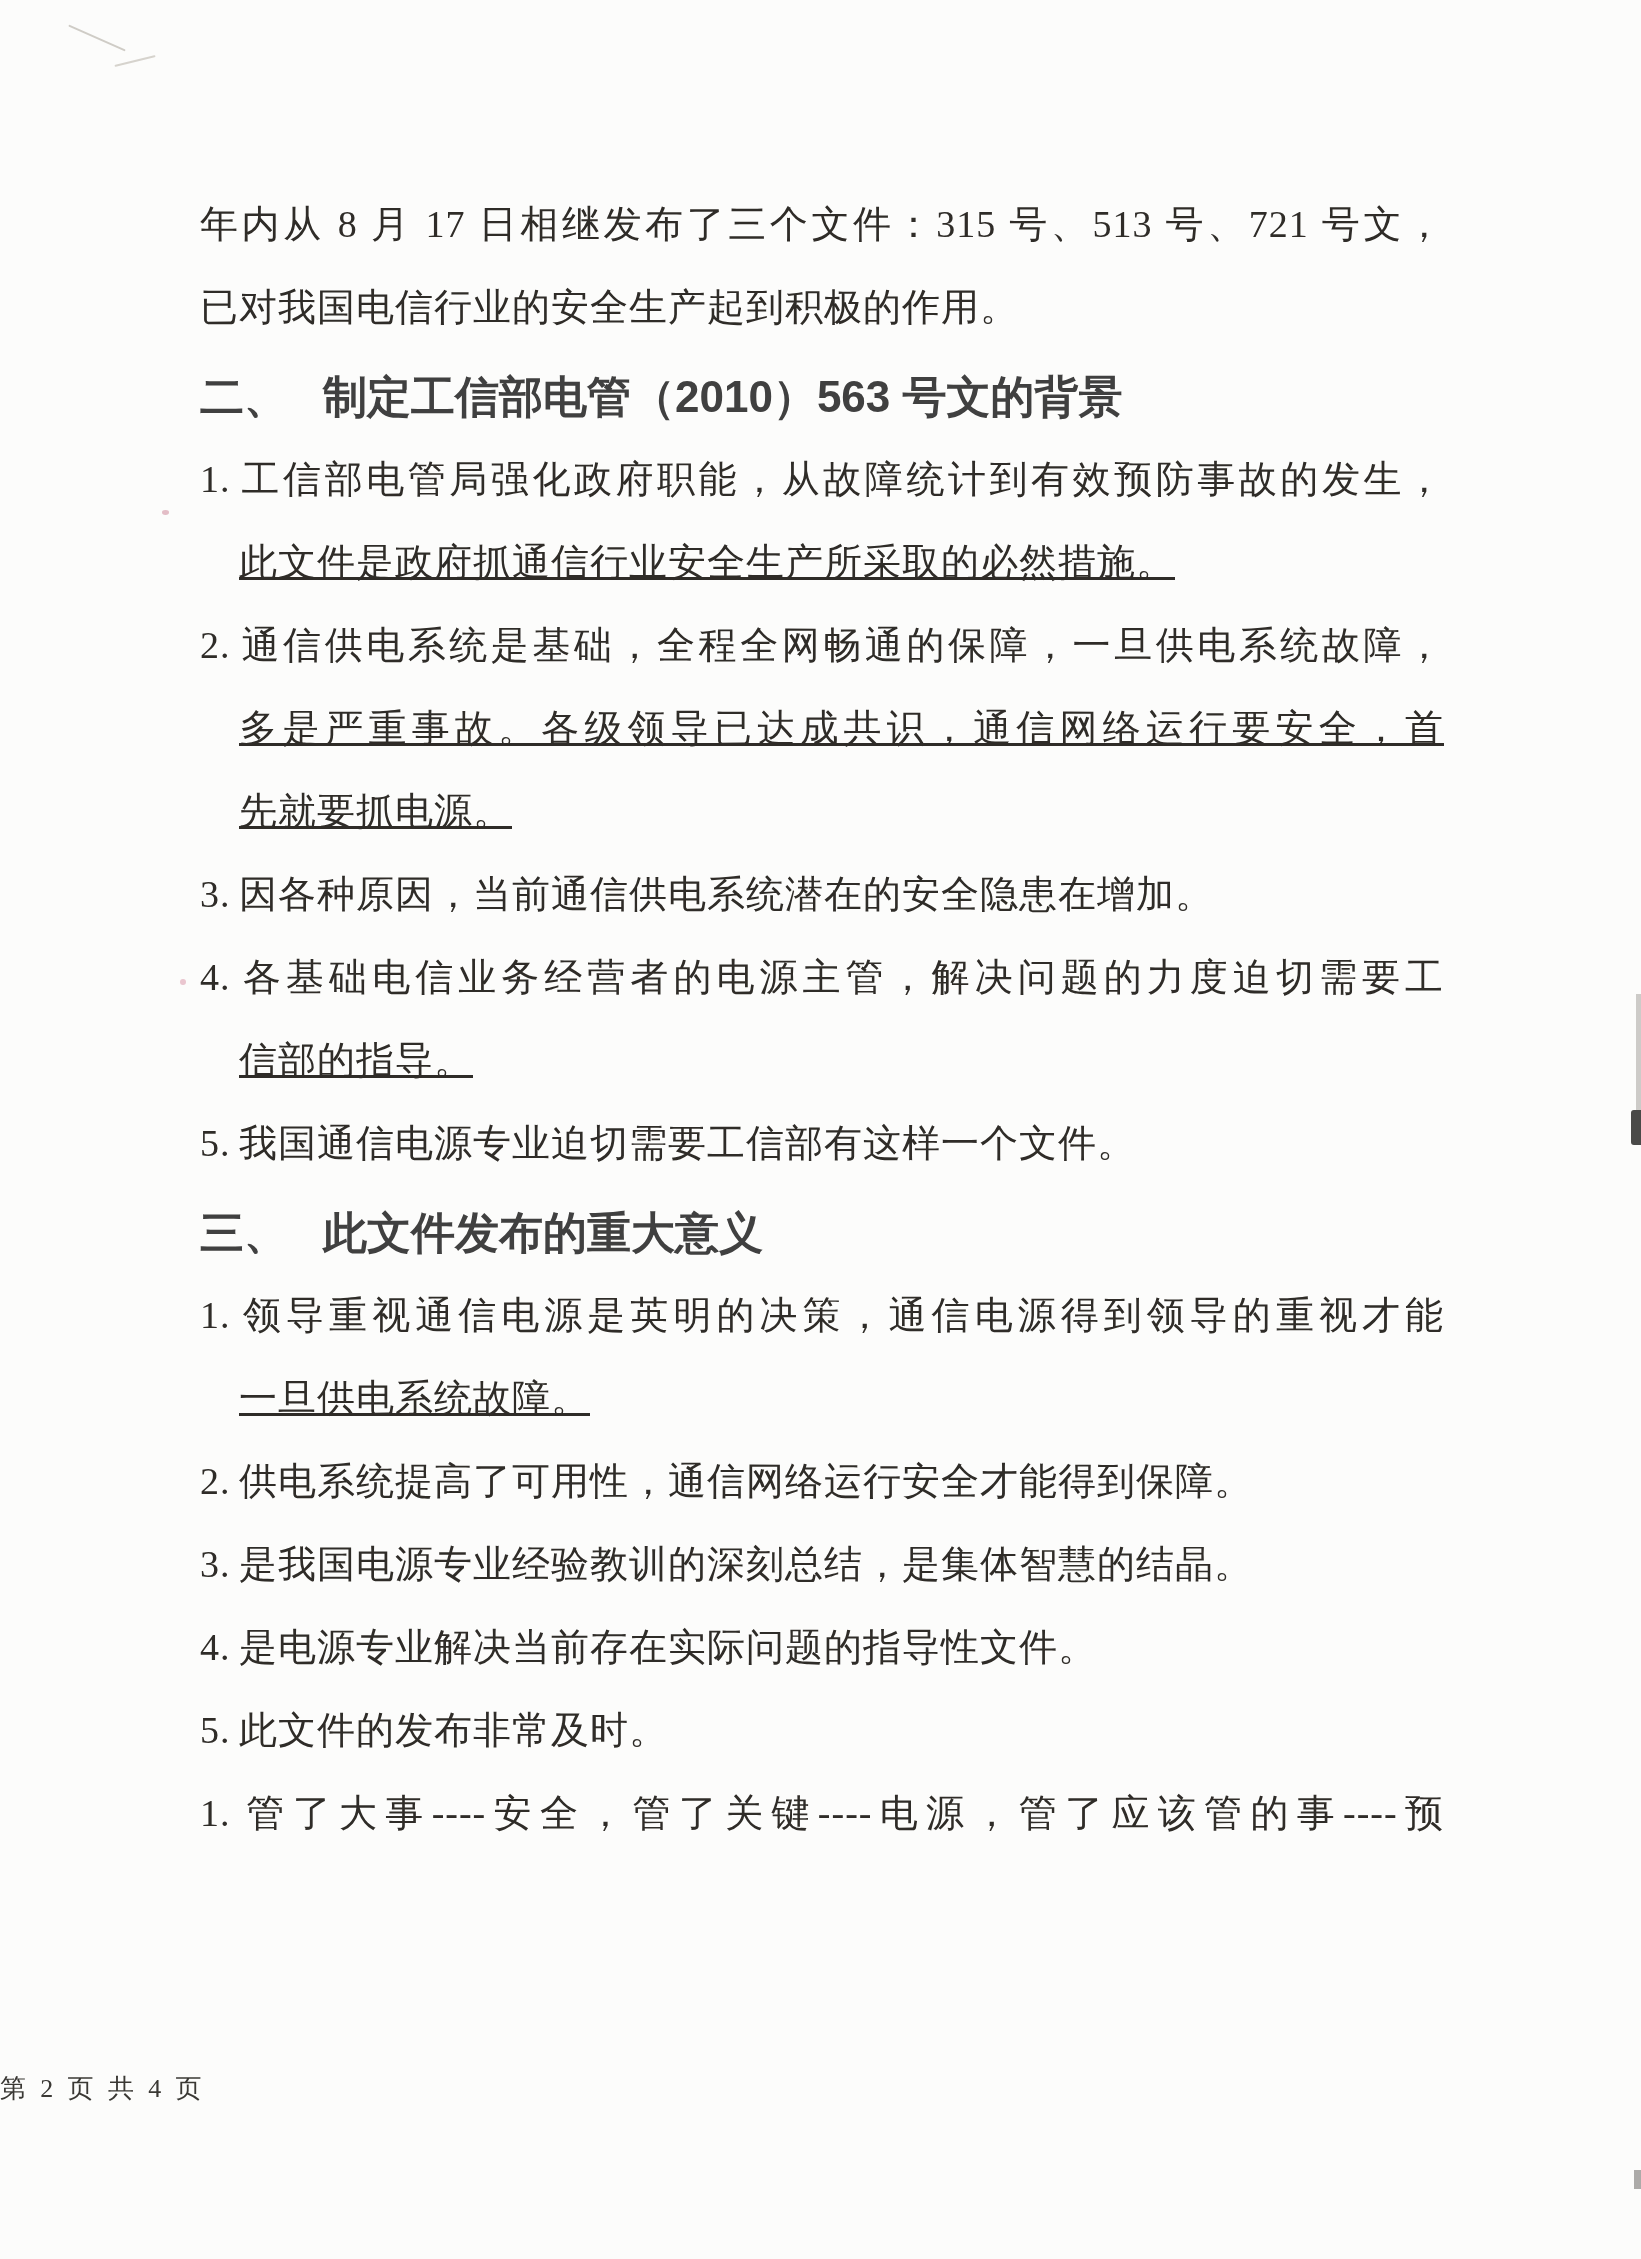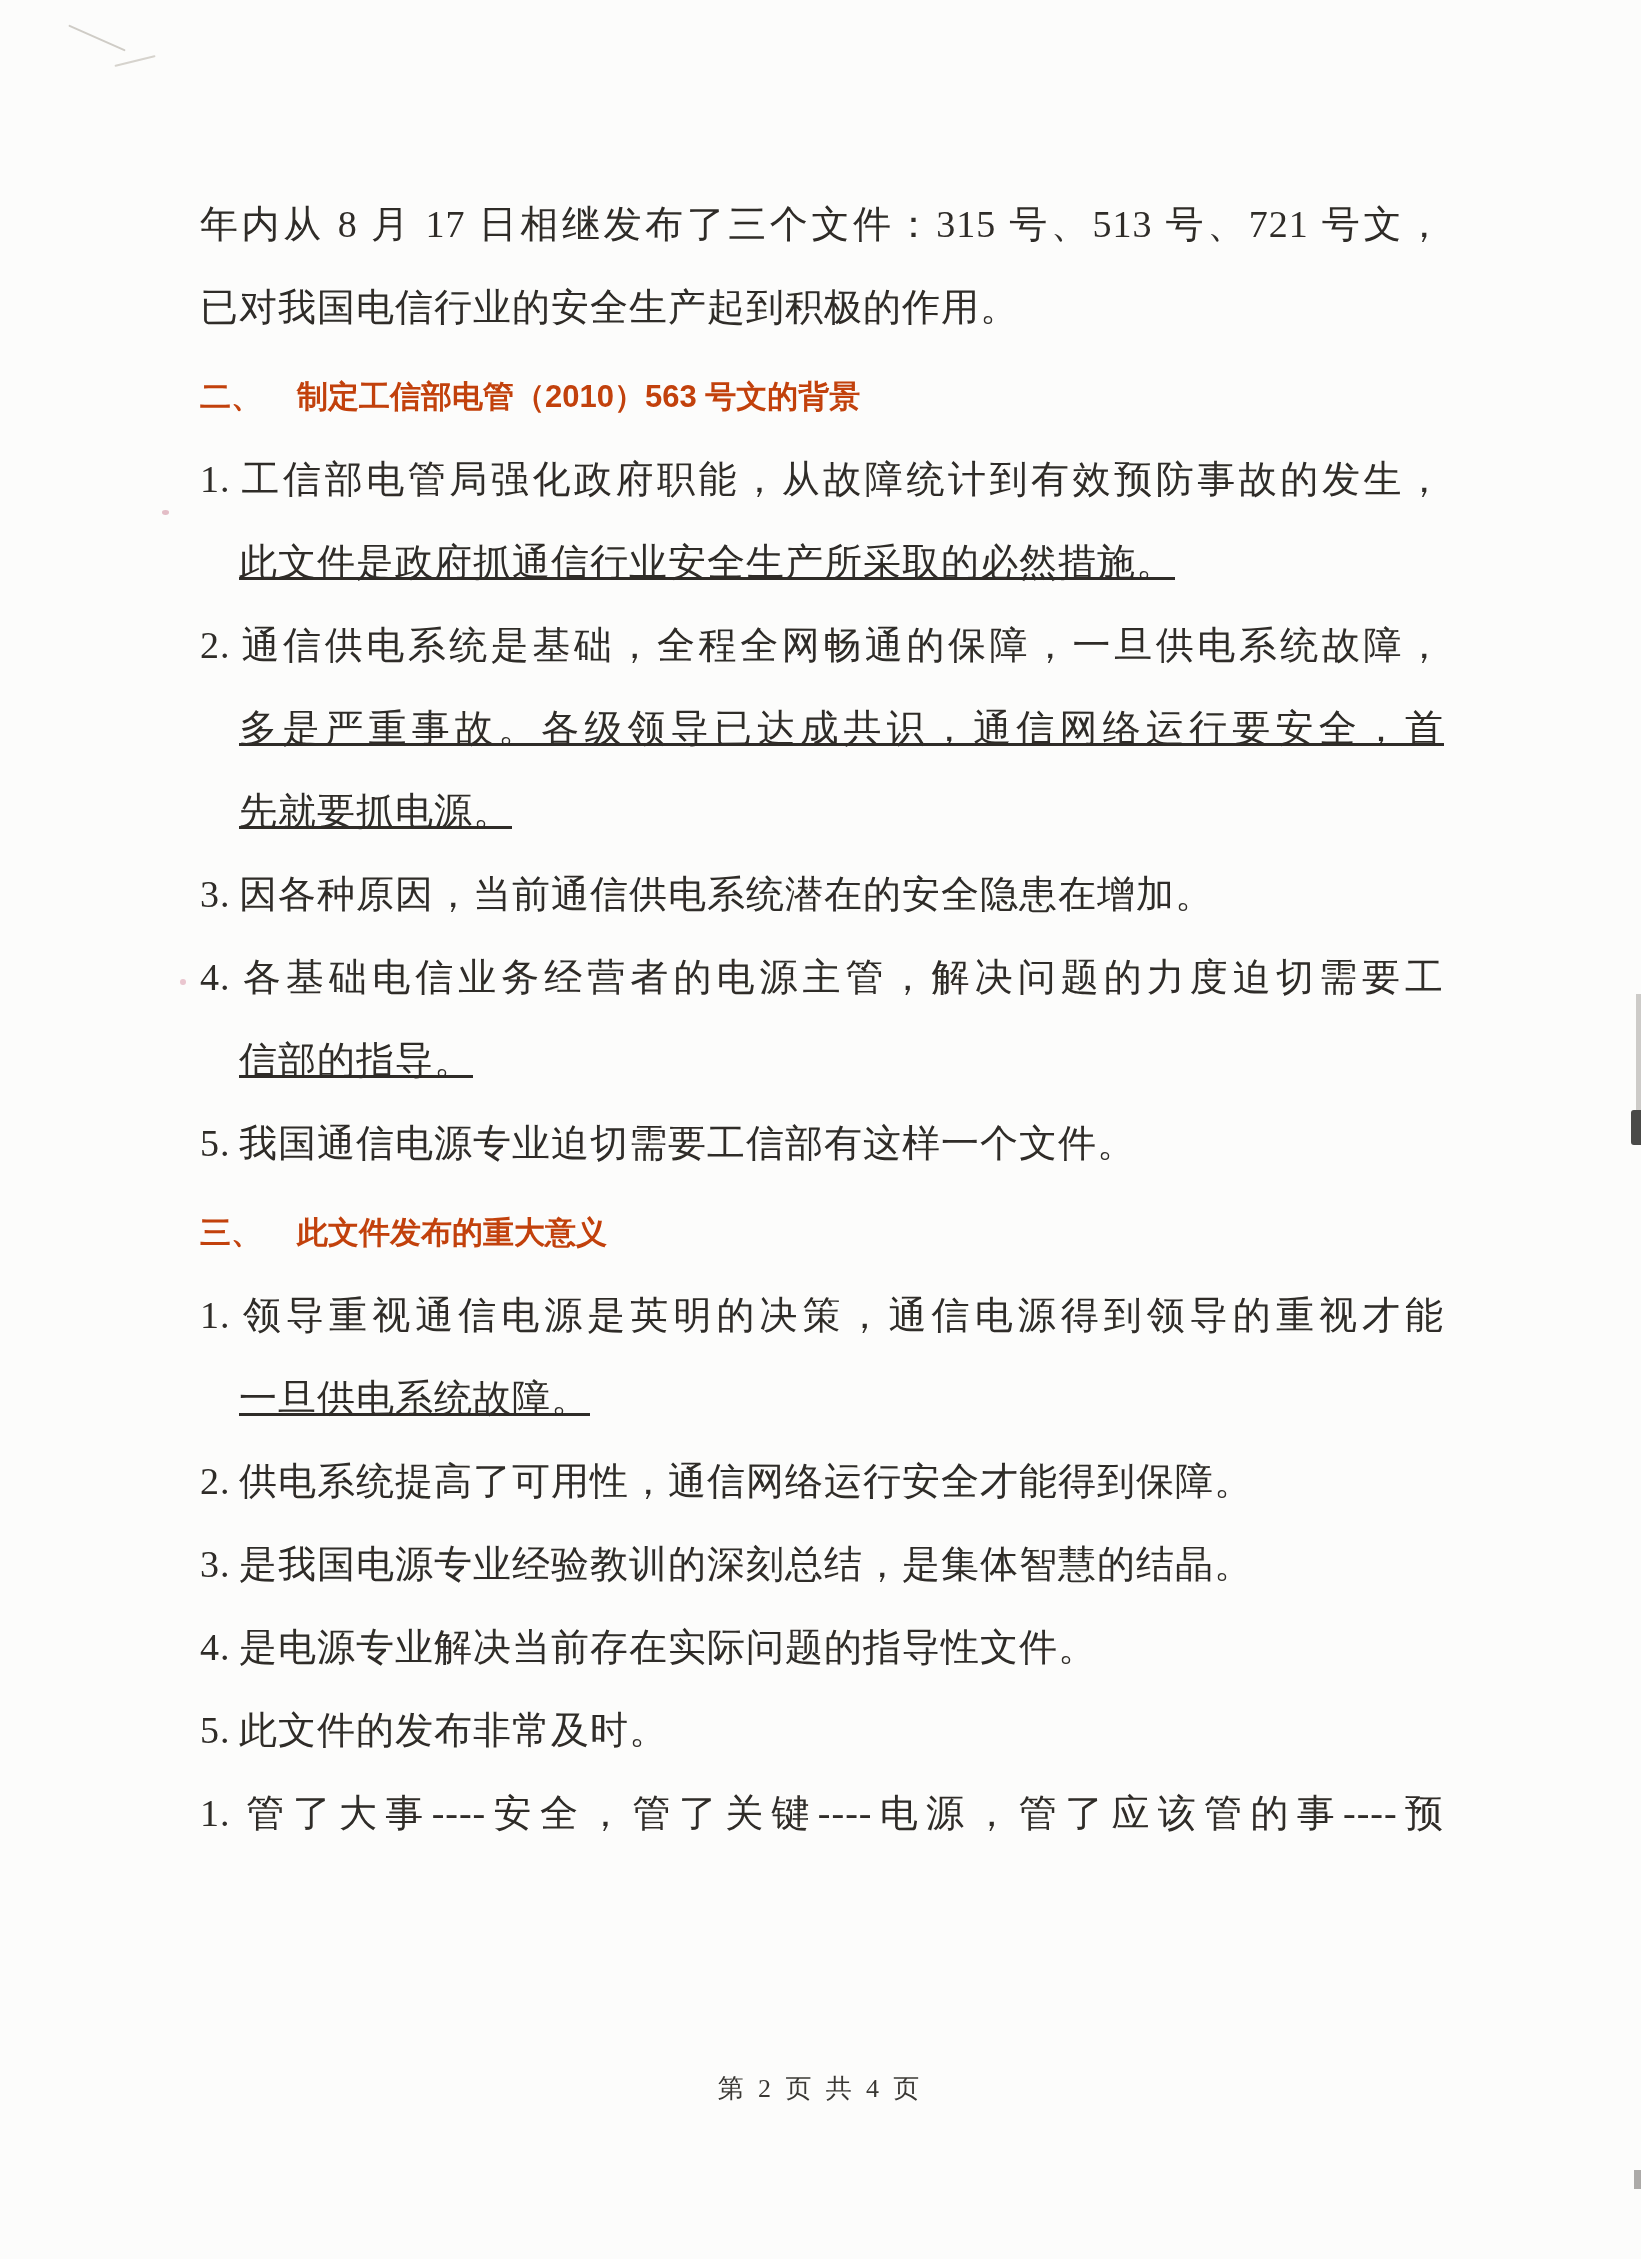--- a/index.html
+++ b/index.html
@@ -38,34 +38,34 @@
     text-decoration: underline;
   }
   .num {
     display: inline-block;
     width: 39px;
   }
   .heading {
     height: 83px;
     line-height: 83px;
     margin-top: 5.8px;
-    font-size: 31px;
+    font-size: 44px;
     font-weight: bold;
     font-family: "Liberation Sans", "DejaVu Sans", sans-serif;
-    color: #c2410c;
+    color: #404040;
   }
   .hlabel { margin-right: 35px; }
   .footer {
     position: absolute;
     top: 2068px;
     left: 0;
     width: 100%;
     height: 42px;
     line-height: 42px;
-    text-align: center;
+    text-align: left;
     font-size: 26px;
     letter-spacing: 3.9px;
     color: #3a3834;
   }
   
   .artifact { position: absolute; pointer-events: none; }
   .scratch1 {
     left: 66px; top: 37px; width: 62px; height: 1.9px;
     background: #cfccc6; transform: rotate(24deg); border-radius: 1.9px;
   }

